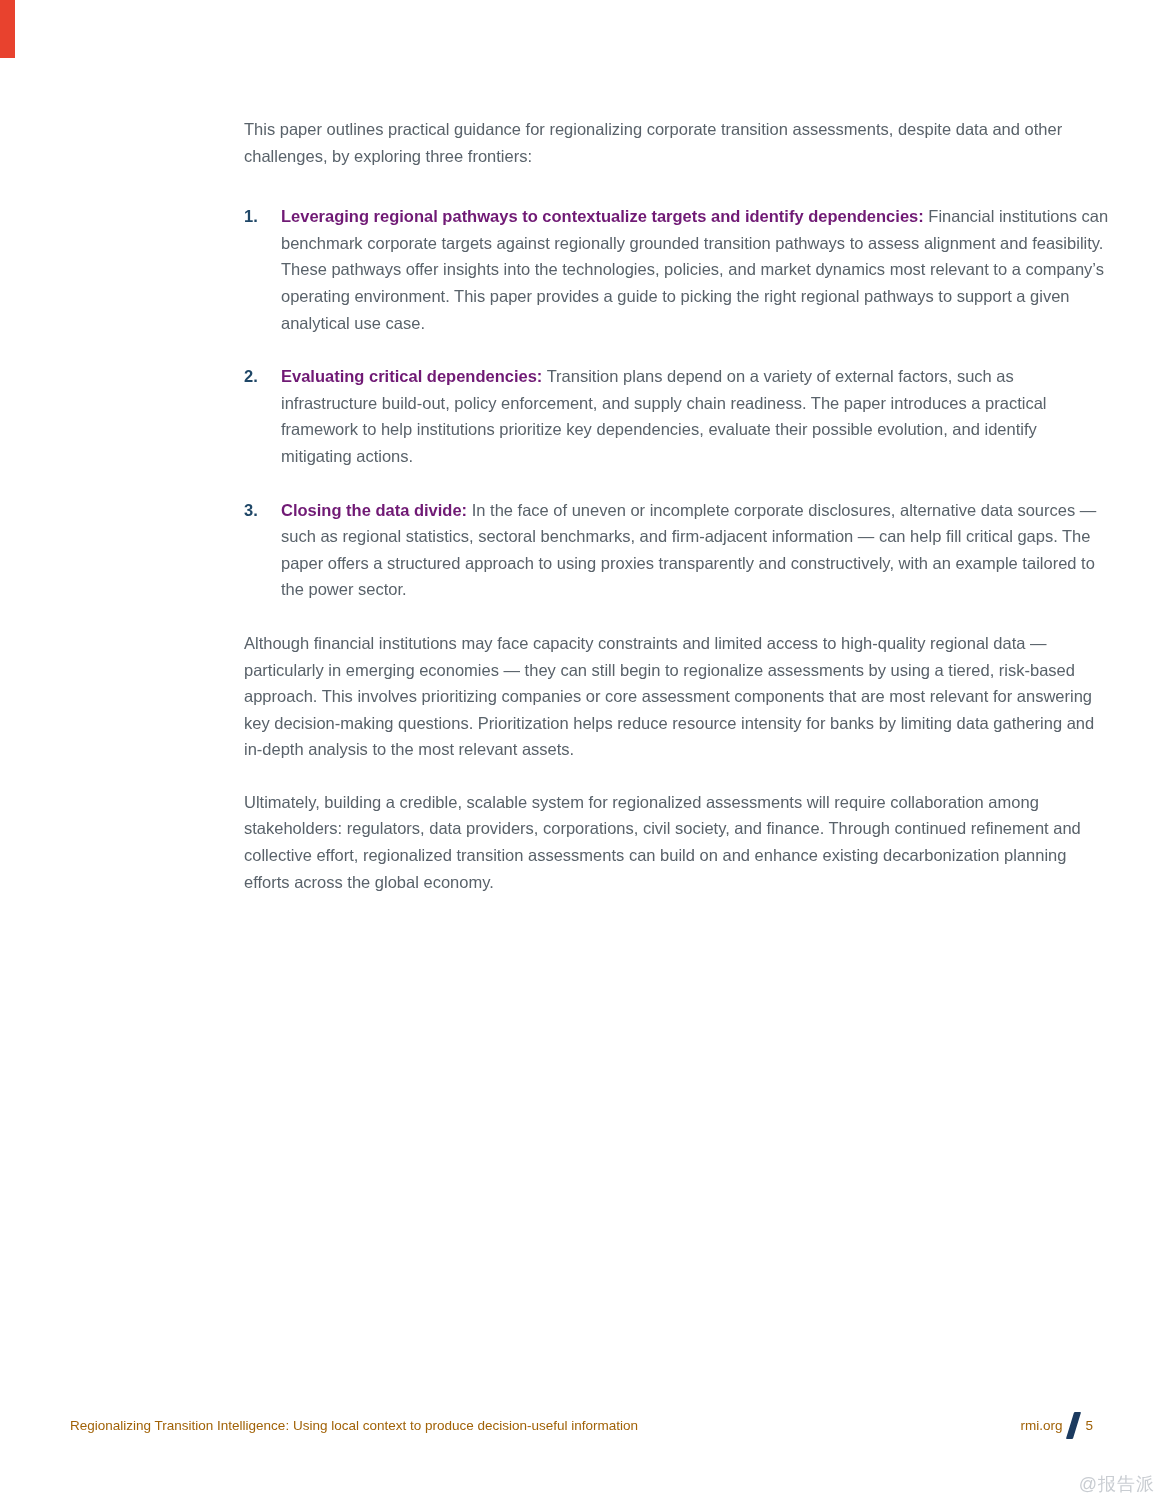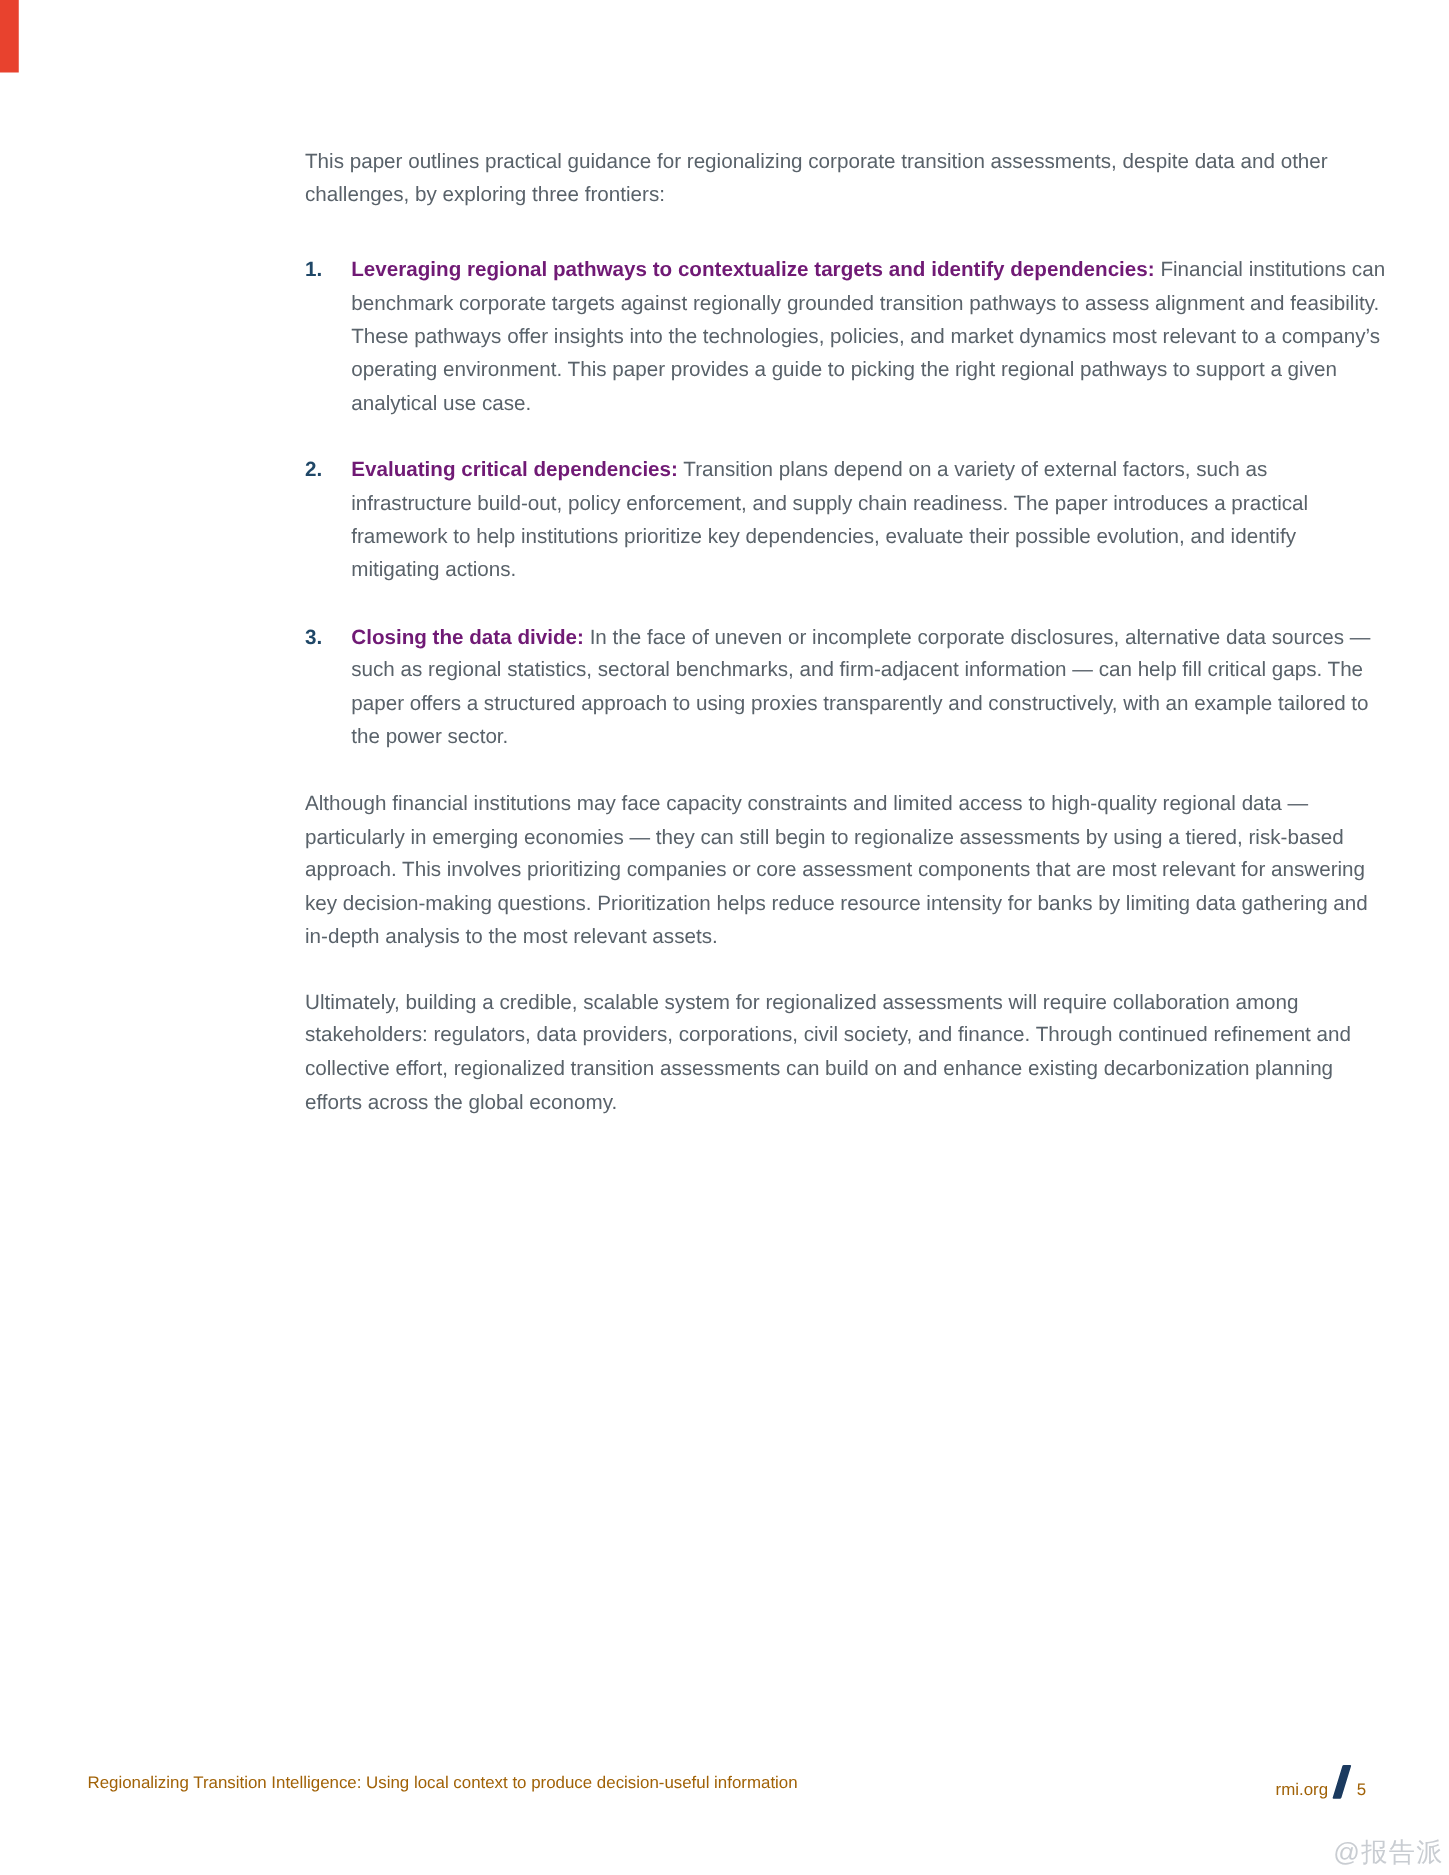--- a/index.html
+++ b/index.html
@@ -37,34 +37,34 @@
   .list-body { flex: 1 1 auto; }
   .lead { font-weight: bold; color: #701a75; }
   .para { margin: 0 0 26px 0; }
   .footer {
     position: absolute;
     left: 70px; right: 66px; top: 1410px; height: 30px;
     display: flex; justify-content: space-between; align-items: center;
     color: #a16207;
     font-size: 13.5px;
   }
-  .footer-right { display: flex; align-items: flex-end; }
+  .footer-right { display: flex; align-items: center; }
   .slash {
     display: inline-block;
     width: 7px; height: 27px;
     background: #1B3A5F;
     transform: skewX(-17deg);
     border-radius: 1px;
     margin: 0 8px;
   }
   .watermark {
     position: absolute;
     right: 4px; bottom: 4px;
     color: #C9CDD2;
-    font-size: 21px;
+    font-size: 18px;
     letter-spacing: 1px;
   }
 </style>
 </head>
 <body>
 
 <div class="page">
 
   <div class="accent-bar"></div>
 

